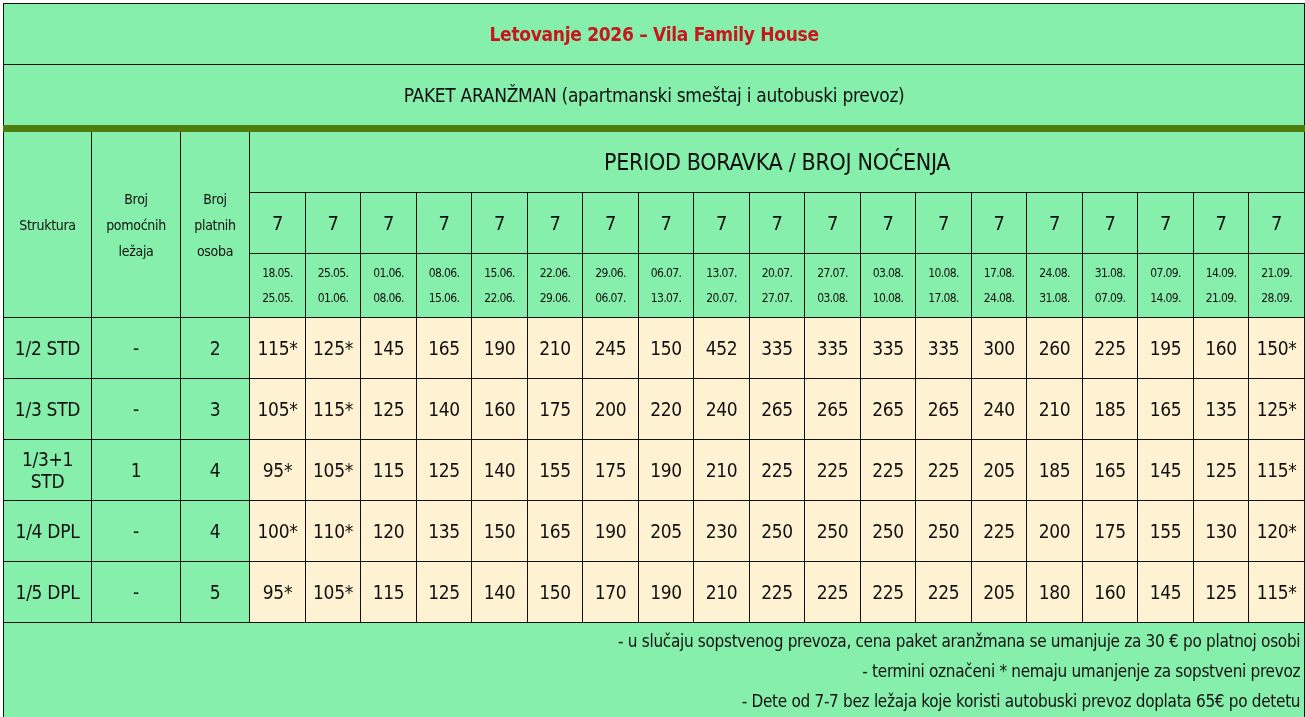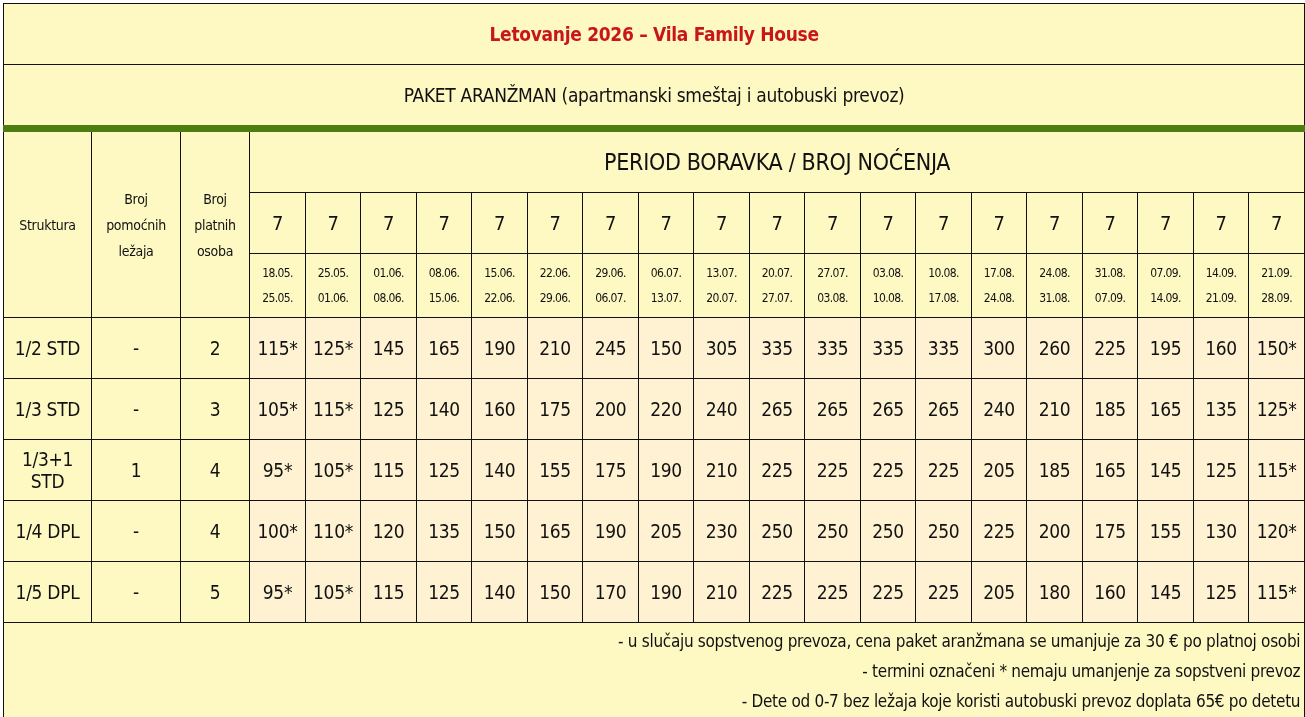--- a/index.html
+++ b/index.html
@@ -1,20 +1,20 @@
 <!DOCTYPE html>
 <html><head>
 <meta charset="utf-8">
 <style>
   html, body { margin:0; padding:0; background:#ffffff; }
   body { width:1305px; height:717px; overflow:hidden; font-family:"DejaVu Sans Condensed","DejaVu Sans","Liberation Sans",sans-serif; }
   .wrap { position:absolute; left:3px; top:3px; width:1298px; height:711px; }
   table { border-collapse:collapse; table-layout:fixed; width:1298px; }
   td { border:1.5px solid #111; padding:0; text-align:center; vertical-align:middle; color:#111; font-weight:bold; font-stretch:condensed; letter-spacing:-0.3px; }
-  .blue { background:#fef9c3; }
+  .blue { background:#86efac; }
   .yel { background:#fef2d2; }
   .title { height:60px; font-size:19px; color:#c8161d; font-weight:bold; }
   .sub { height:60px; font-size:19px; font-weight:normal; border-bottom:7px solid #4d7c0f; }
   .period { height:60px; font-size:23px; font-weight:normal;margin-top:24px; }
   .nights { height:60px; font-size:20px; font-weight:normal; }
   .dates { height:63px; font-size:12px; line-height:25px; font-weight:normal; letter-spacing:-0.6px; }
   .rowhead { font-size:14px; line-height:26px; font-weight:normal; }
   .data td { height:60px; font-size:19px; font-weight:normal; }
   .foot { text-align:right; font-size:17px; font-weight:normal; padding:3px 4px; line-height:30px; height:88px; }
   .foot div { white-space:nowrap; }
@@ -118,21 +118,21 @@
           <td class="blue">-</td>
           <td class="blue">2</td>
           <td class="yel">115*</td>
           <td class="yel">125*</td>
           <td class="yel">145</td>
           <td class="yel">165</td>
           <td class="yel">190</td>
           <td class="yel">210</td>
           <td class="yel">245</td>
           <td class="yel">150</td>
-          <td class="yel">305</td>
+          <td class="yel">452</td>
           <td class="yel">335</td>
           <td class="yel">335</td>
           <td class="yel">335</td>
           <td class="yel">335</td>
           <td class="yel">300</td>
           <td class="yel">260</td>
           <td class="yel">225</td>
           <td class="yel">195</td>
           <td class="yel">160</td>
           <td class="yel">150*</td>
@@ -232,18 +232,18 @@
           <td class="yel">145</td>
           <td class="yel">125</td>
           <td class="yel">115*</td>
         </tr>
       </tbody>
   <tbody>
     <tr>
       <td colspan="22" class="blue foot">
         <div>- u slučaju sopstvenog prevoza, cena paket aranžmana se umanjuje za 30 € po platnoj osobi</div>
         <div>- termini označeni * nemaju umanjenje za sopstveni prevoz</div>
-        <div>- Dete od 0-7 bez ležaja koje koristi autobuski prevoz doplata 65€ po detetu</div>
+        <div>- Dete od 7-7 bez ležaja koje koristi autobuski prevoz doplata 65€ po detetu</div>
       </td>
     </tr>
   </tbody>
 </table>
 </div>
 
 </body></html>

